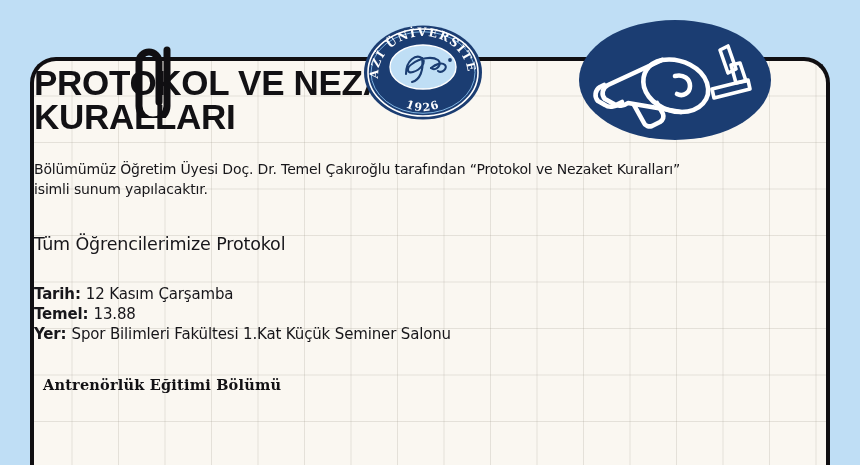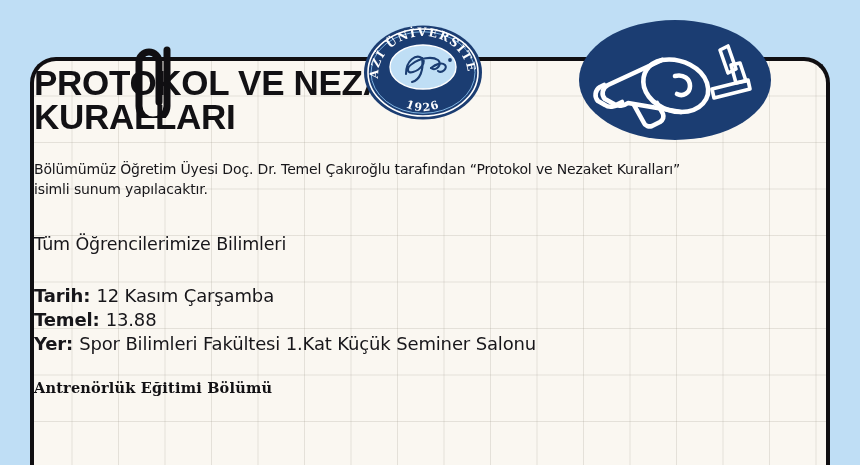--- a/index.html
+++ b/index.html
@@ -110,31 +110,31 @@
     font-size: 17.5px;
     line-height: 1.42;
     color: #17161a;
     font-family: "DejaVu Sans", sans-serif;
     letter-spacing: -0.15px;
   }
 
   .details {
     margin: 0;
     padding-top: 27px;
-    font-size: 18px;
+    font-size: 15px;
     line-height: 1.35;
     color: #17161a;
     font-family: "DejaVu Sans", sans-serif;
     letter-spacing: -0.15px;
     width: 620px;
   }
   .details .lbl { font-weight: bold; }
 
   .footer-line {
-    margin: 0;
+    margin: 9px;
     padding-top: 22px;
     font-family: "DejaVu Serif", serif;
     font-weight: bold;
     font-size: 14.5px;
     color: #121114;
     letter-spacing: 0.2px;
   }
 </style>
 </head>
 <body>
@@ -194,21 +194,21 @@
       </g>
     </svg>
   </div>
 
   <div class="content">
 
     <h1 class="title">PROTOKOL VE NEZAKET KURALLARI</h1>
 
     <p class="body-text">Bölümümüz Öğretim Üyesi Doç. Dr. Temel Çakıroğlu tarafından “Protokol ve Nezaket Kuralları” isimli sunum yapılacaktır.</p>
 
-    <p class="announce">Tüm Öğrencilerimize Bilimleri</p>
+    <p class="announce">Tüm Öğrencilerimize Protokol</p>
 
     <p class="details">
       <span class="lbl">Tarih: </span>
       <span>12 Kasım Çarşamba</span><br>
       <span class="lbl">Temel: </span>
       <span>13.88</span><br>
       <span class="lbl">Yer: </span>
       <span>Spor Bilimleri Fakültesi 1.Kat Küçük Seminer Salonu</span>
     </p>
 

